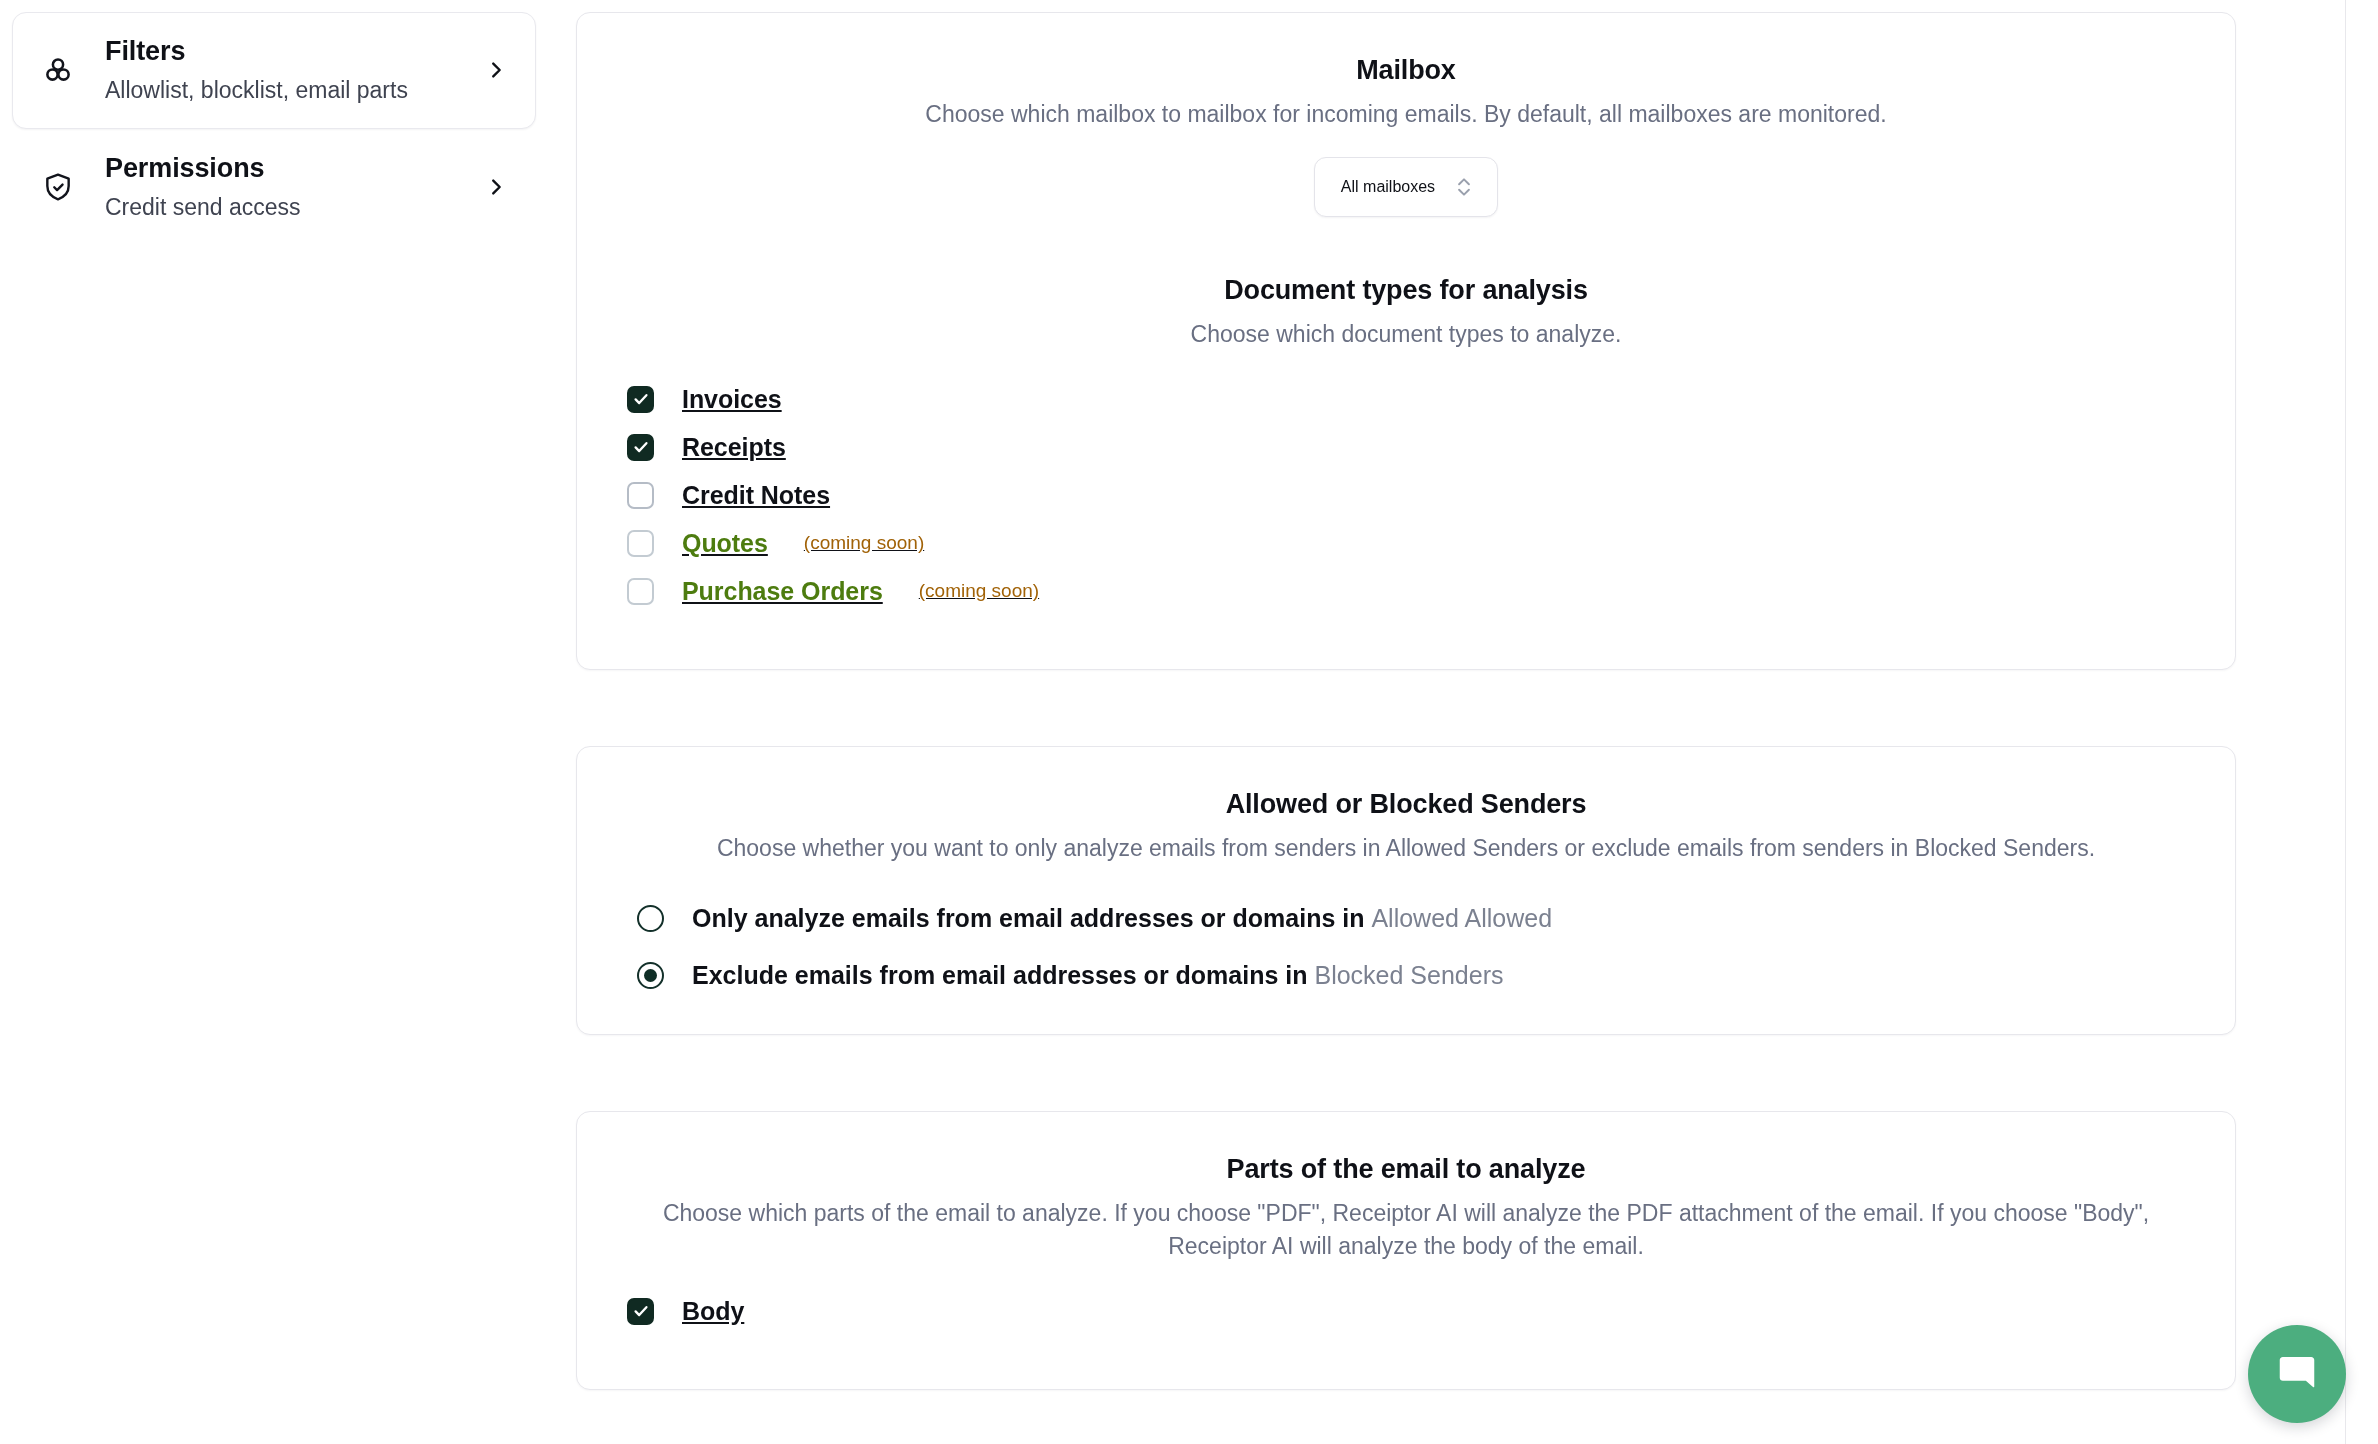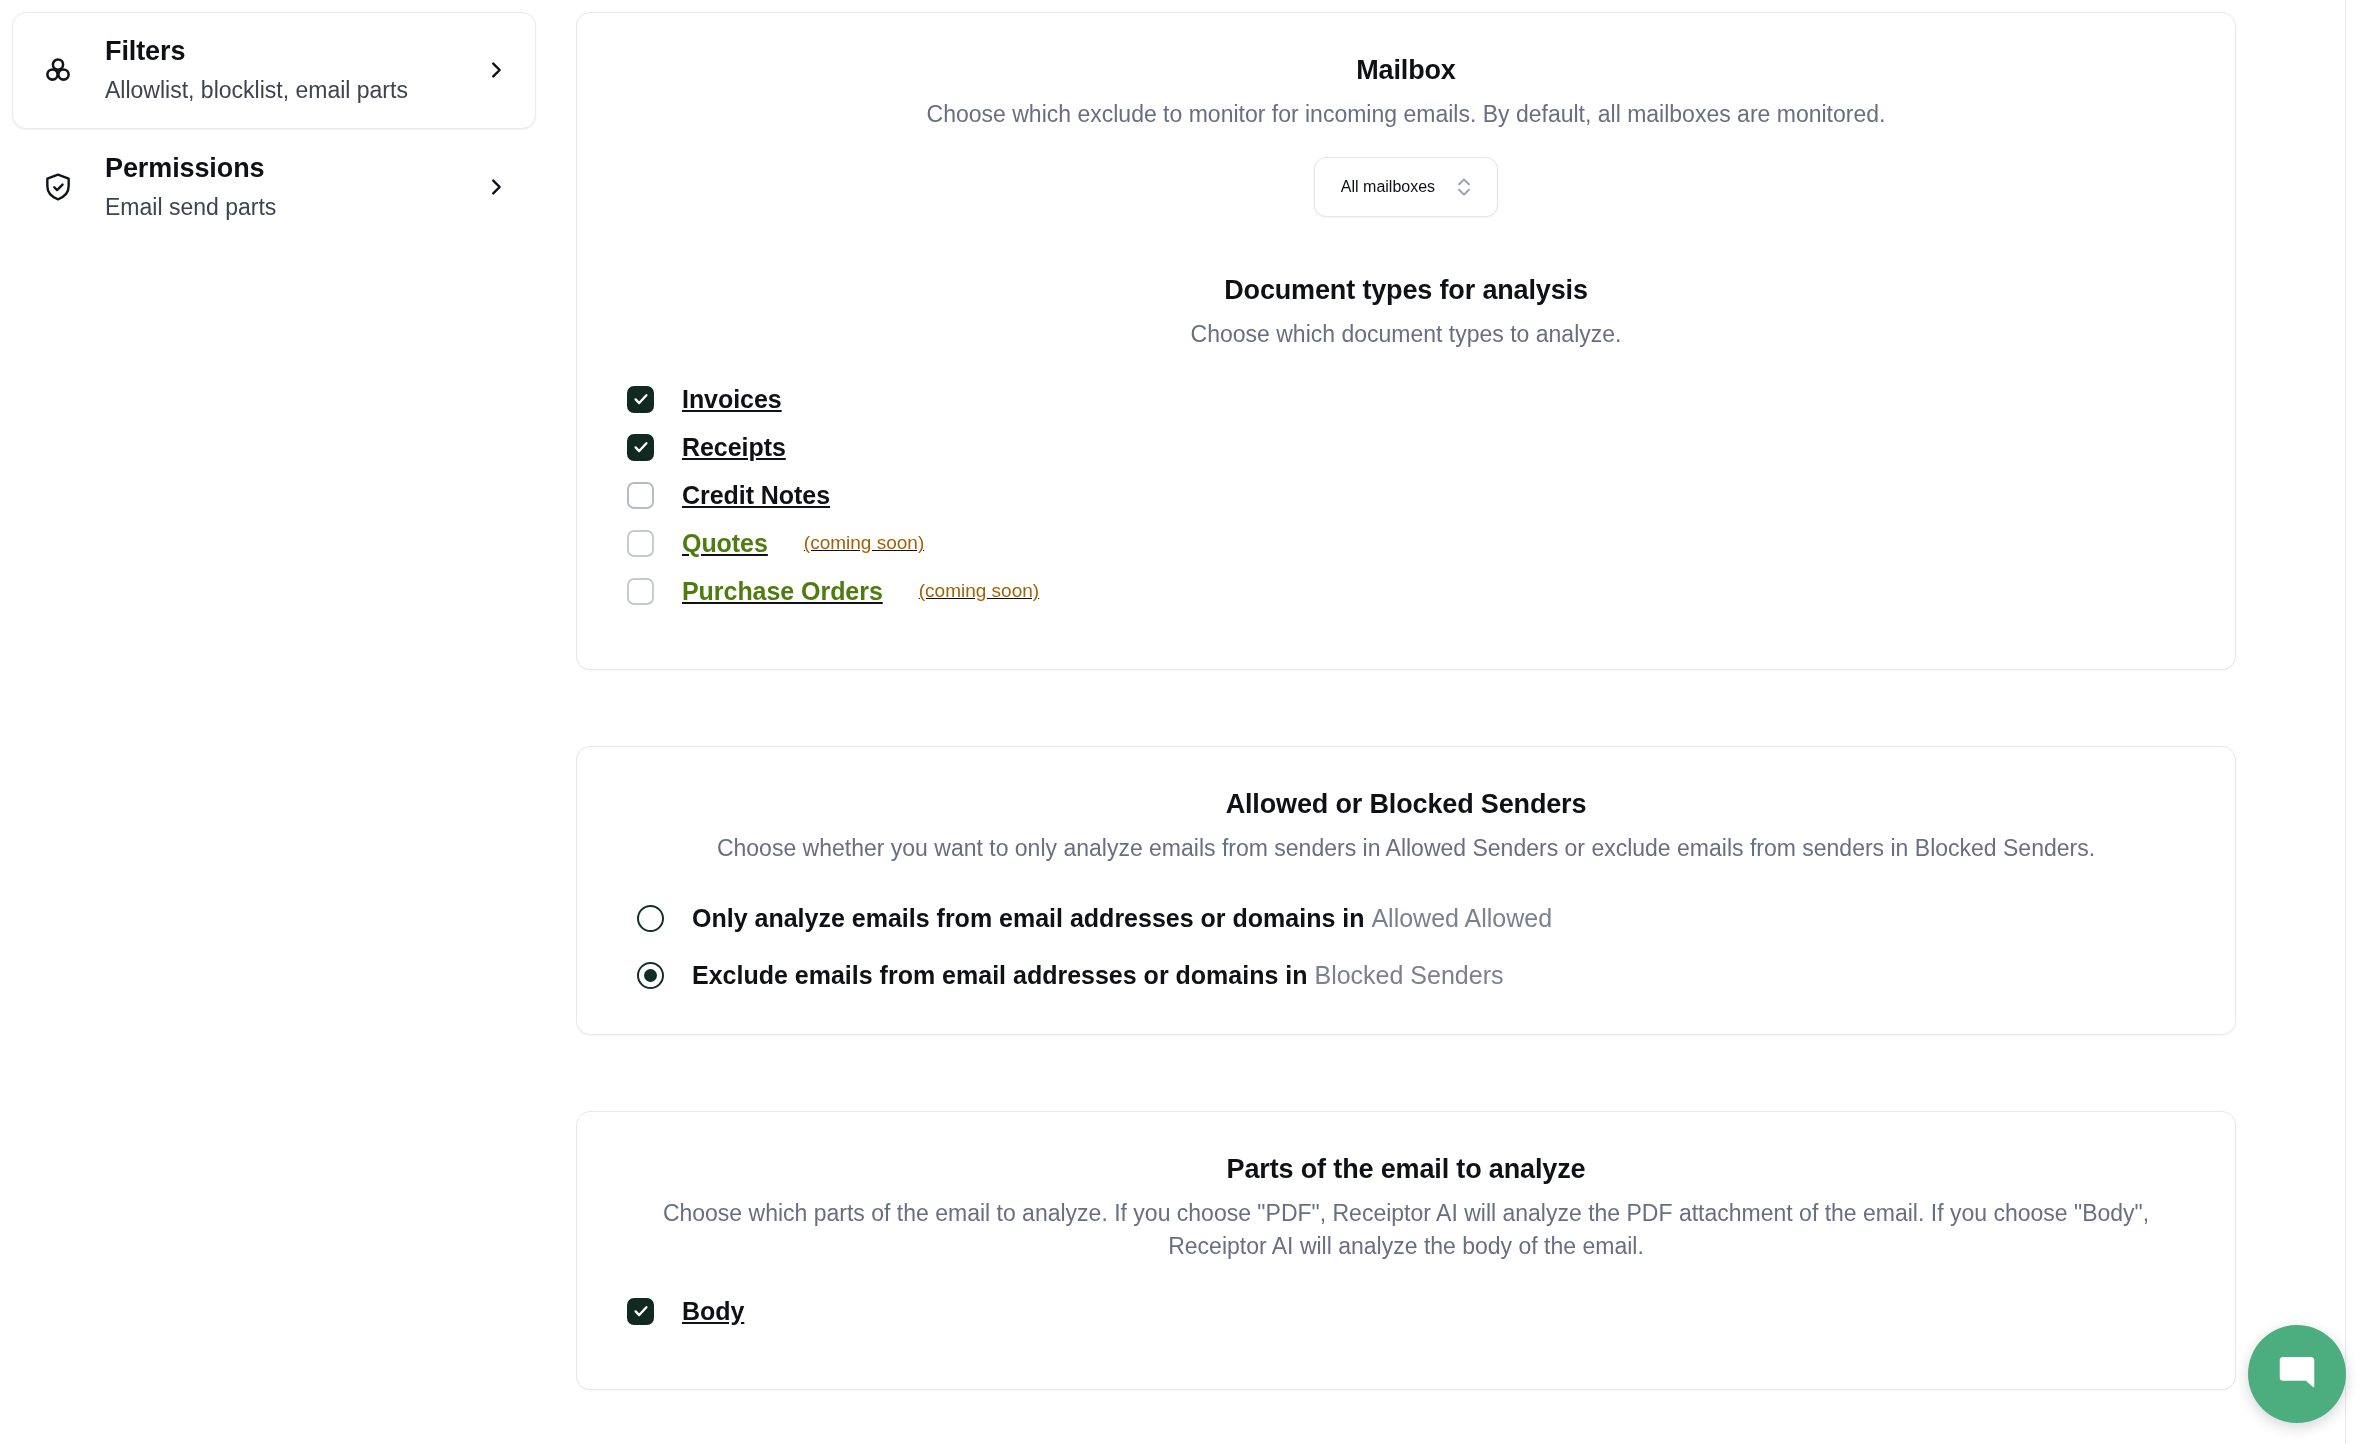--- a/index.html
+++ b/index.html
@@ -300,37 +300,37 @@
 
     <div class="nav-item">
       <span class="nav-icon">
         <svg width="32" height="32" viewBox="0 0 24 24" fill="none" stroke="currentColor" stroke-width="1.8" stroke-linecap="round" stroke-linejoin="round">
           <path d="M12 2.8 20 5.8v5.5c0 4.6-3.2 8.2-8 9.9-4.8-1.7-8-5.3-8-9.9V5.8z"></path>
           <polyline points="9.2 12.2 11.3 14.3 15.4 10.2"></polyline>
         </svg>
       </span>
       <span class="nav-text">
         <span class="nav-title">Permissions</span>
-        <span class="nav-sub" style="display:block">Email send parts</span>
+        <span class="nav-sub" style="display:block">Credit send access</span>
       </span>
       <span class="nav-chevron">
         <svg width="22" height="22" viewBox="0 0 24 24" fill="none" stroke="currentColor" stroke-width="2.6" stroke-linecap="round" stroke-linejoin="round">
           <polyline points="9 5 16 12 9 19"></polyline>
         </svg>
       </span>
     </div>
 
   </aside>
 
   <main class="content">
 
     <section class="card">
 
       <h2 class="section-title">Mailbox</h2>
-      <p class="section-desc">Choose which exclude to monitor for incoming emails. By default, all mailboxes are monitored.</p>
+      <p class="section-desc">Choose which mailbox to mailbox for incoming emails. By default, all mailboxes are monitored.</p>
 
       <div class="select">
         <span class="select-value">All mailboxes</span>
         <span class="select-icon">
           <svg width="20" height="24" viewBox="0 0 16 22" fill="none" stroke="currentColor" stroke-width="1.8" stroke-linecap="round" stroke-linejoin="round">
             <polyline points="3.5 8.5 8 4 12.5 8.5"></polyline>
             <polyline points="3.5 13.5 8 18 12.5 13.5"></polyline>
           </svg>
         </span>
       </div>

